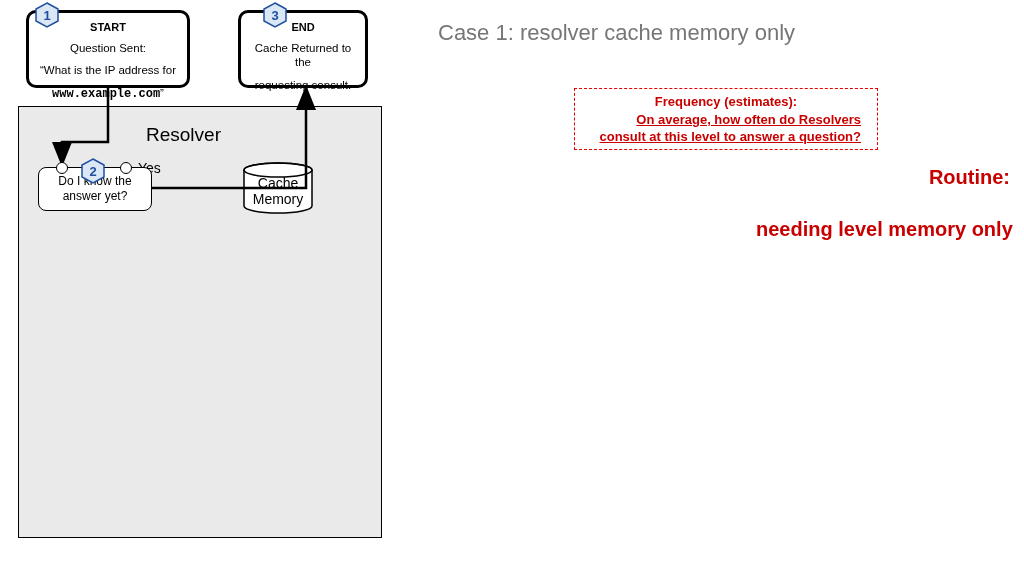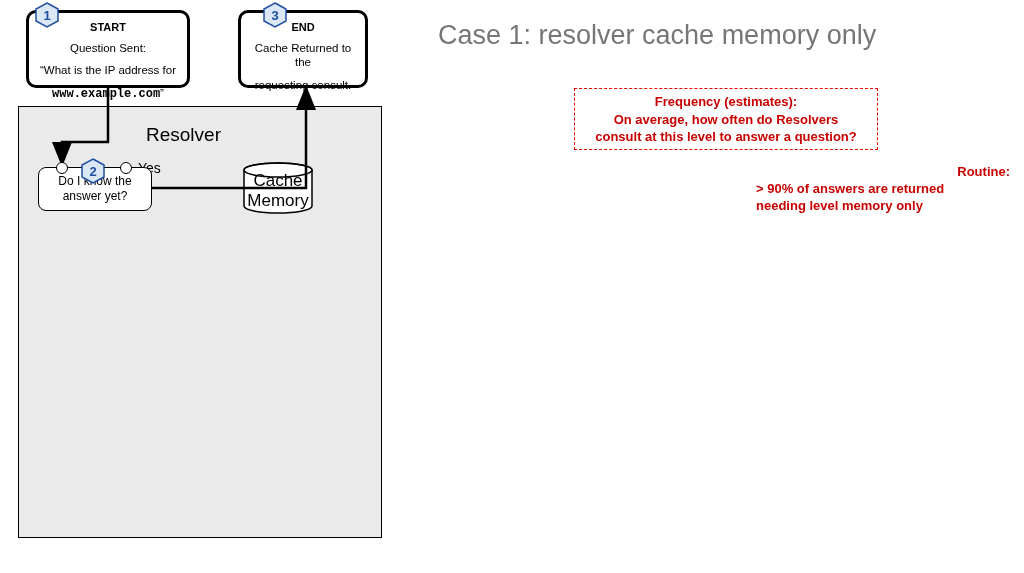--- a/index.html
+++ b/index.html
@@ -134,42 +134,42 @@
     width: 72px;
     height: 52px;
   }
   .cache svg { position: absolute; inset: 0; }
   .cache-text {
     position: absolute;
     inset: 0;
     display: flex;
     align-items: center;
     justify-content: center;
-    font-size: 17px;
+    font-size: 14px;
     text-align: center;
     line-height: 1.15;
     padding-top: 6px;
   }
 
   
   svg.arrows {
     position: absolute;
     left: 0;
     top: 0;
     width: 1024px;
     height: 573px;
     pointer-events: none;
   }
 
   
   .case-title {
     position: absolute;
     left: 438px;
     top: 20px;
-    font-size: 27px;
+    font-size: 22px;
     color: #767676;
   }
   .freq-box {
     position: absolute;
     left: 574px;
     top: 88px;
     width: 304px;
     height: 62px;
     border: 1.5px dashed #e60000;
     color: #c90000;
@@ -178,30 +178,31 @@
     text-align: center;
     padding: 4px 16px;
     box-sizing: border-box;
     line-height: 1.35;
   }
   .freq-box .freq-title {
     display: block;
   }
   .freq-box .freq-body {
     display: block;
-    text-align: center;
-    font-weight: 700;
+    text-align: right;
+    font-weight: 700;
+    text-decoration: underline;
   }
   .routine {
     position: absolute;
     left: 756px;
     top: 164px;
     width: 260px;
     color: #c90000;
-    font-size: 13px;
+    font-size: 20px;
     font-weight: 700;
     text-align: left;
     line-height: 1.3;
   }
   .routine .routine-title {
     display: block;
     text-align: right;
     margin-right: 6px;
   }
 </style>
@@ -286,17 +287,17 @@
 
   <div class="case-title">Case 1: resolver cache memory only</div>
 
   <div class="freq-box">
     <span class="freq-title">Frequency (estimates):</span>
     <span class="freq-body">On average, how often do Resolvers consult at this level to answer a question?</span>
   </div>
 
   <div class="routine">
     <span class="routine-title">Routine:</span>
-    <span>&gt; 90% of answers are returned</span><br>
+    <br>
     <span>needing level memory only</span>
   </div>
 
 </div>
 
 </body></html>

